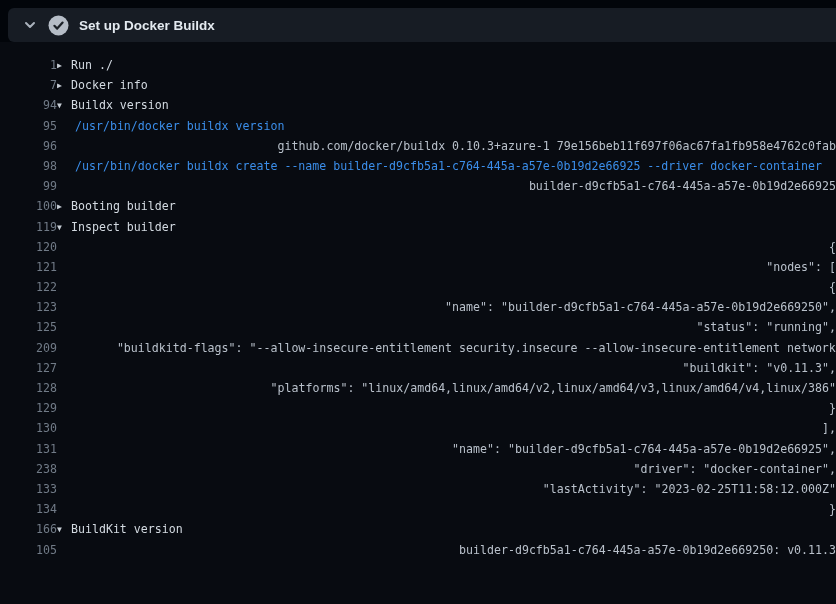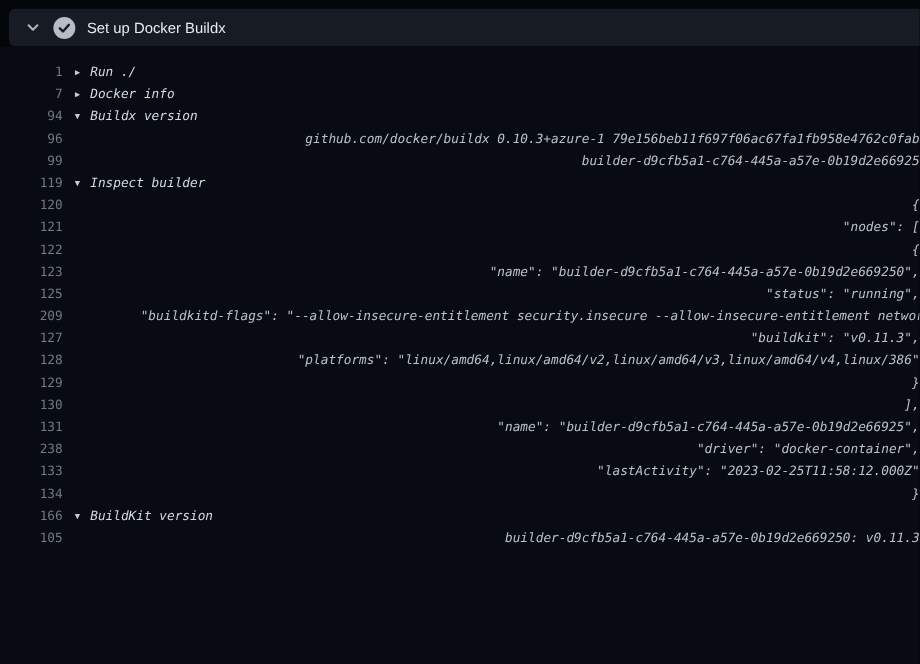--- a/index.html
+++ b/index.html
@@ -19,21 +19,21 @@
     display: flex; align-items: center;
     padding: 0 10px;
     cursor: pointer;
   }
   .chevron-wrap { width: 24px; display: flex; justify-content: center; flex: none; }
   .check-badge { margin-left: 6px; width: 21px; height: 21px; flex: none; display: flex; }
   .step-title {
     margin-left: 10px;
     color: #e4eaf0;
     font-size: 13.5px;
-    font-weight: 400;
+    font-weight: 700;
     white-space: nowrap;
   }
   .log-area {
     position: absolute;
     left: 0; top: 42px; right: 0; bottom: 0;
     background: #080b11;
     padding-top: 13px;
     overflow: hidden;
   }
   .log-line {
@@ -47,23 +47,21 @@
   .line-number {
     flex: none;
     width: 40px;
     margin-left: 17px;
     text-align: right;
     color: #717b87;
     cursor: pointer;
   }
   .line-content {
     flex: 1 1 auto;
-    margin-left: 11px;
     overflow: hidden;
-    font-style: italic;
   }
   .group_collapsed .line-content,
   .group_expanded .line-content { color: #d3dae1; cursor: pointer; }
   .arrow {
     display: inline-block;
     width: 14px;
     font-size: 8px;
     color: #c6cdd5;
     vertical-align: 1px;
   }
@@ -98,33 +96,45 @@
   <div class="log-line group_collapsed">
     <span class="line-number">7</span>
     <span class="line-content"><span class="arrow">▶</span><span class="text">Docker info</span></span>
   </div>
 
   <div class="log-line group_expanded">
     <span class="line-number">94</span>
     <span class="line-content"><span class="arrow">▼</span><span class="text">Buildx version</span></span>
   </div>
 
+  <div class="log-line command">
+    <span class="line-number">95</span>
+    <span class="line-content"><span class="text">/usr/bin/docker buildx version</span></span>
+  </div>
 
   <div class="log-line output">
     <span class="line-number">96</span>
     <span class="line-content"><span class="text">github.com/docker/buildx 0.10.3+azure-1 79e156beb11f697f06ac67fa1fb958e4762c0fab</span></span>
   </div>
 
 
+  <div class="log-line command">
+    <span class="line-number">98</span>
+    <span class="line-content"><span class="text">/usr/bin/docker buildx create --name builder-d9cfb5a1-c764-445a-a57e-0b19d2e66925 --driver docker-container</span></span>
+  </div>
 
   <div class="log-line output">
     <span class="line-number">99</span>
     <span class="line-content"><span class="text">builder-d9cfb5a1-c764-445a-a57e-0b19d2e66925</span></span>
   </div>
 
+  <div class="log-line group_collapsed">
+    <span class="line-number">100</span>
+    <span class="line-content"><span class="arrow">▶</span><span class="text">Booting builder</span></span>
+  </div>
 
   <div class="log-line group_expanded">
     <span class="line-number">119</span>
     <span class="line-content"><span class="arrow">▼</span><span class="text">Inspect builder</span></span>
   </div>
 
   <div class="log-line output">
     <span class="line-number">120</span>
     <span class="line-content"><span class="text">{</span></span>
   </div>

